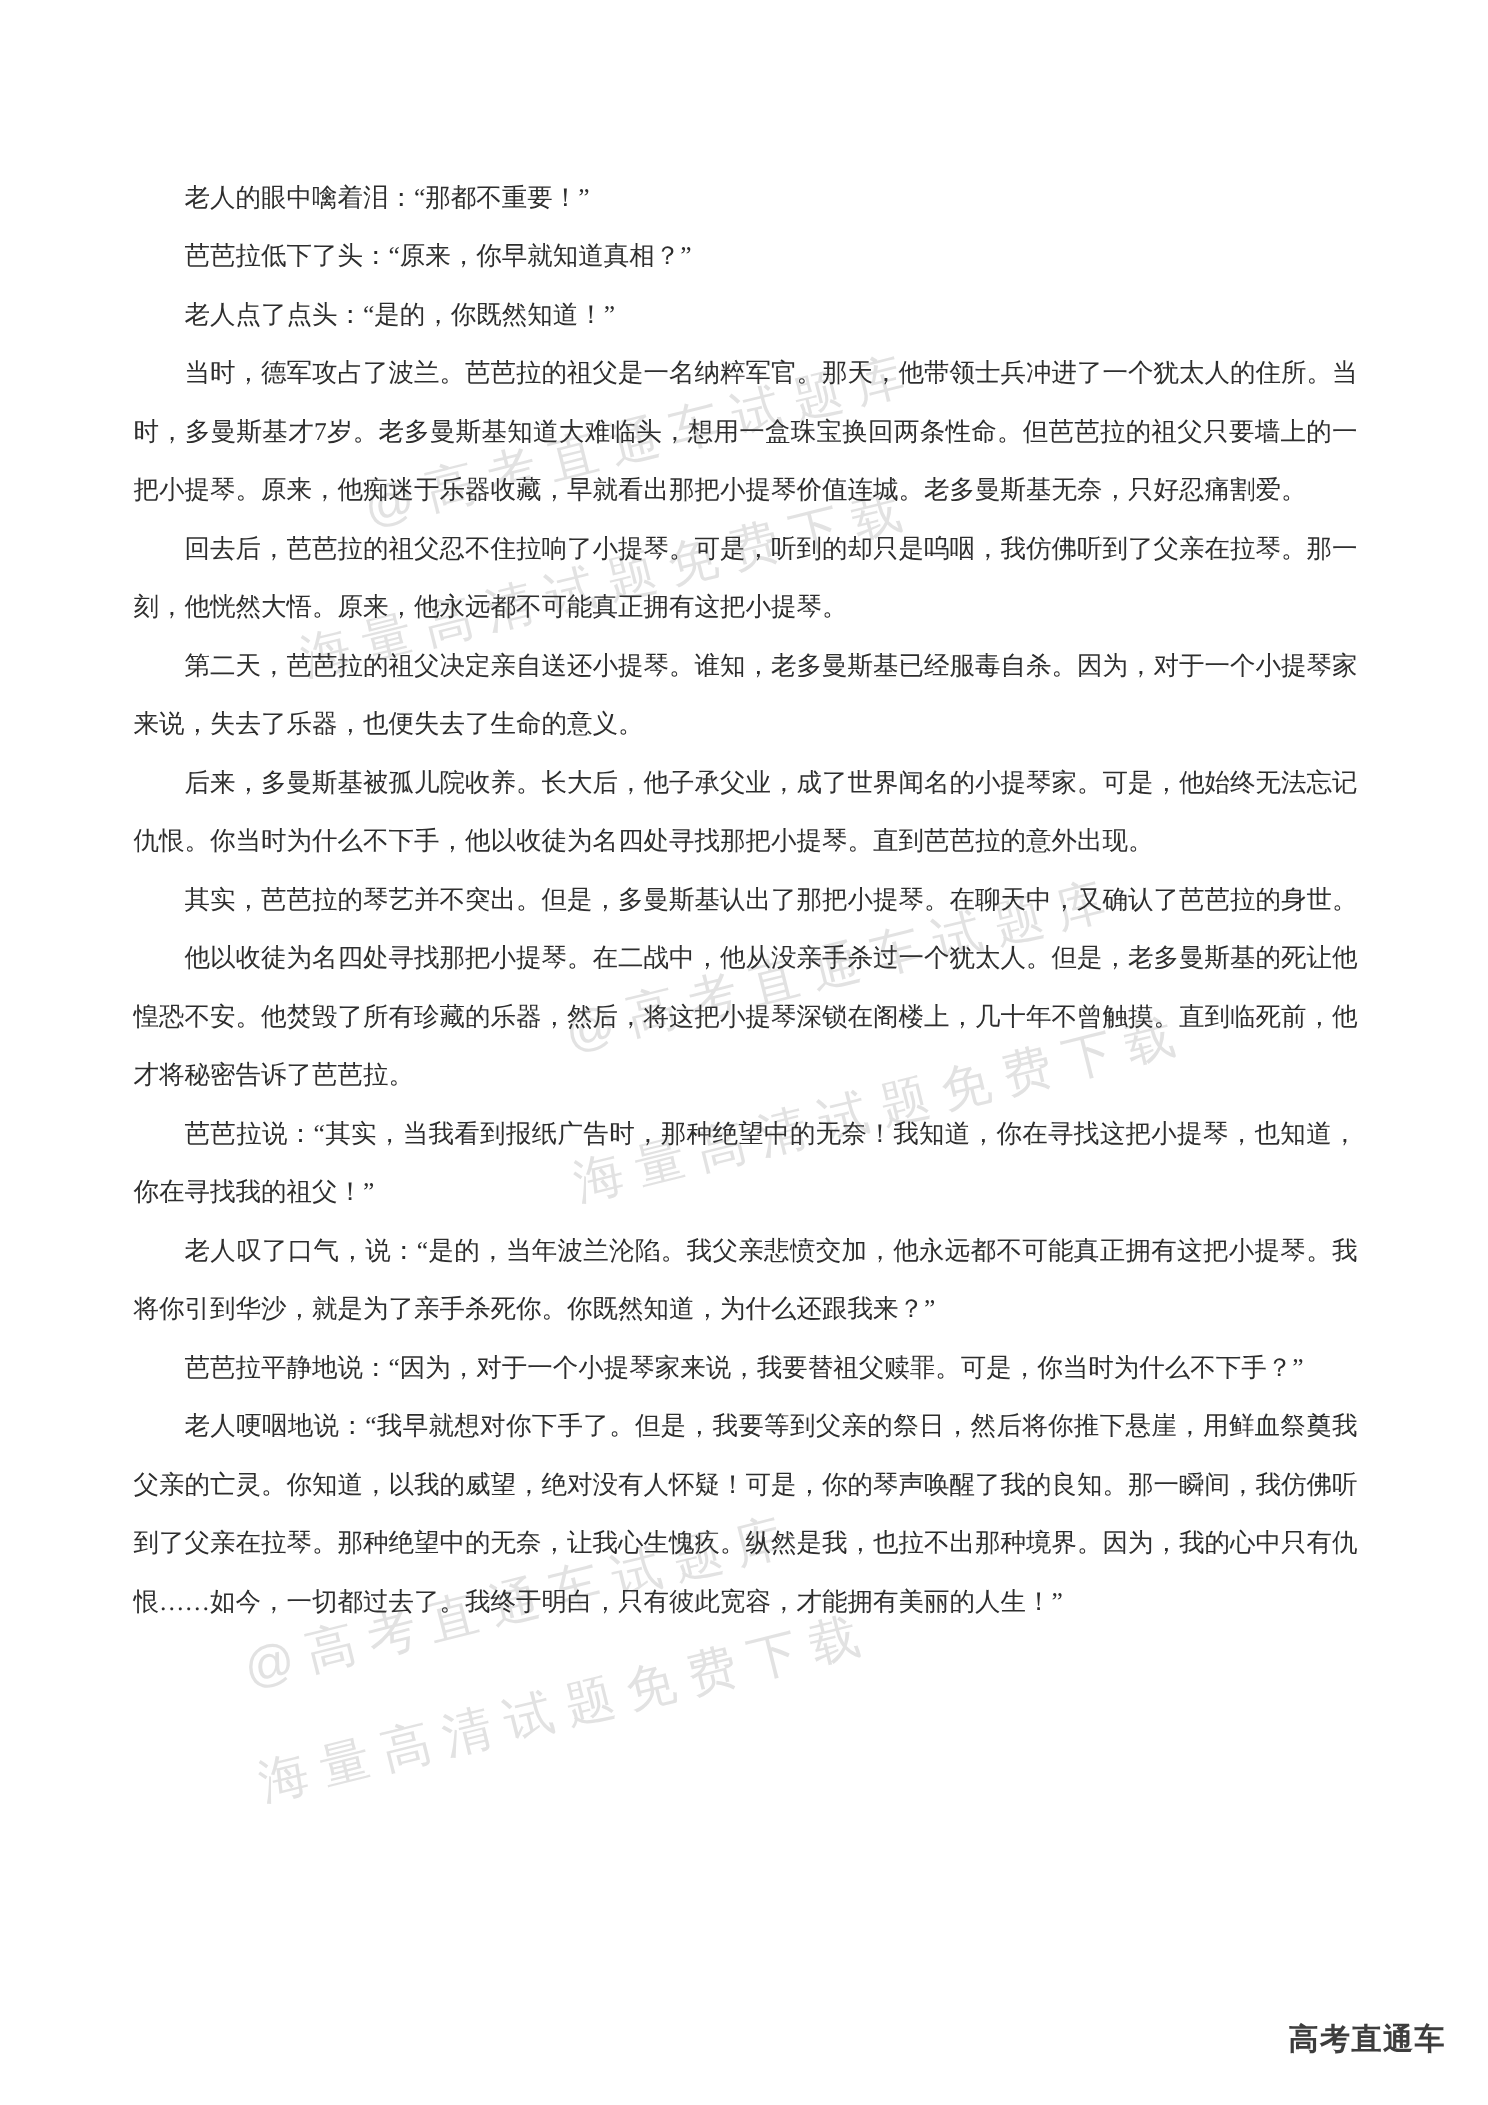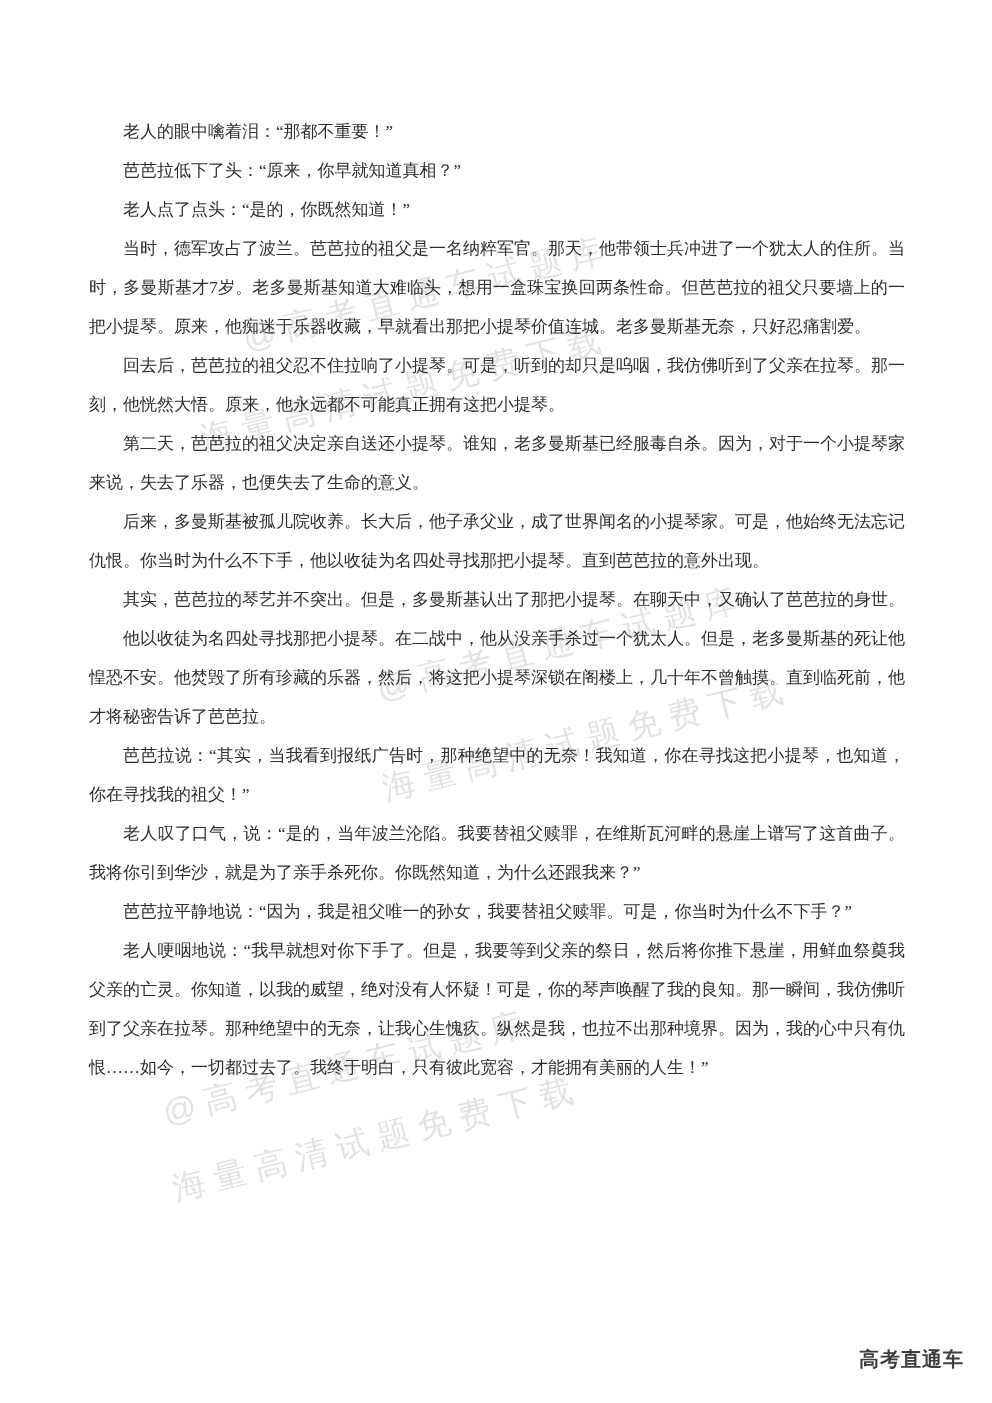--- a/index.html
+++ b/index.html
@@ -81,20 +81,20 @@
       <p>老人的眼中噙着泪：“那都不重要！”</p>
       <p>芭芭拉低下了头：“原来，你早就知道真相？”</p>
       <p>老人点了点头：“是的，你既然知道！”</p>
       <p>当时，德军攻占了波兰。芭芭拉的祖父是一名纳粹军官。那天，他带领士兵冲进了一个犹太人的住所。当时，多曼斯基才7岁。老多曼斯基知道大难临头，想用一盒珠宝换回两条性命。但芭芭拉的祖父只要墙上的一把小提琴。原来，他痴迷于乐器收藏，早就看出那把小提琴价值连城。老多曼斯基无奈，只好忍痛割爱。</p>
       <p>回去后，芭芭拉的祖父忍不住拉响了小提琴。可是，听到的却只是呜咽，我仿佛听到了父亲在拉琴。那一刻，他恍然大悟。原来，他永远都不可能真正拥有这把小提琴。</p>
       <p>第二天，芭芭拉的祖父决定亲自送还小提琴。谁知，老多曼斯基已经服毒自杀。因为，对于一个小提琴家来说，失去了乐器，也便失去了生命的意义。</p>
       <p>后来，多曼斯基被孤儿院收养。长大后，他子承父业，成了世界闻名的小提琴家。可是，他始终无法忘记仇恨。你当时为什么不下手，他以收徒为名四处寻找那把小提琴。直到芭芭拉的意外出现。</p>
       <p>其实，芭芭拉的琴艺并不突出。但是，多曼斯基认出了那把小提琴。在聊天中，又确认了芭芭拉的身世。</p>
       <p>他以收徒为名四处寻找那把小提琴。在二战中，他从没亲手杀过一个犹太人。但是，老多曼斯基的死让他惶恐不安。他焚毁了所有珍藏的乐器，然后，将这把小提琴深锁在阁楼上，几十年不曾触摸。直到临死前，他才将秘密告诉了芭芭拉。</p>
       <p>芭芭拉说：“其实，当我看到报纸广告时，那种绝望中的无奈！我知道，你在寻找这把小提琴，也知道，你在寻找我的祖父！”</p>
-      <p>老人叹了口气，说：“是的，当年波兰沦陷。我要替祖父赎罪，在维斯瓦河畔的悬崖上谱写了这首曲子。我将你引到华沙，就是为了亲手杀死你。你既然知道，为什么还跟我来？”</p>
-      <p>芭芭拉平静地说：“因为，我是祖父唯一的孙女，我要替祖父赎罪。可是，你当时为什么不下手？”</p>
+      <p>老人叹了口气，说：“是的，当年波兰沦陷。我父亲悲愤交加，他永远都不可能真正拥有这把小提琴。我将你引到华沙，就是为了亲手杀死你。你既然知道，为什么还跟我来？”</p>
+      <p>芭芭拉平静地说：“因为，对于一个小提琴家来说，我要替祖父赎罪。可是，你当时为什么不下手？”</p>
       <p>老人哽咽地说：“我早就想对你下手了。但是，我要等到父亲的祭日，然后将你推下悬崖，用鲜血祭奠我父亲的亡灵。你知道，以我的威望，绝对没有人怀疑！可是，你的琴声唤醒了我的良知。那一瞬间，我仿佛听到了父亲在拉琴。那种绝望中的无奈，让我心生愧疚。纵然是我，也拉不出那种境界。因为，我的心中只有仇恨……如今，一切都过去了。我终于明白，只有彼此宽容，才能拥有美丽的人生！”</p>
     </div>
 
   <div class="footer-brand">高考直通车</div>
 
 </div>
 
 </body></html>

